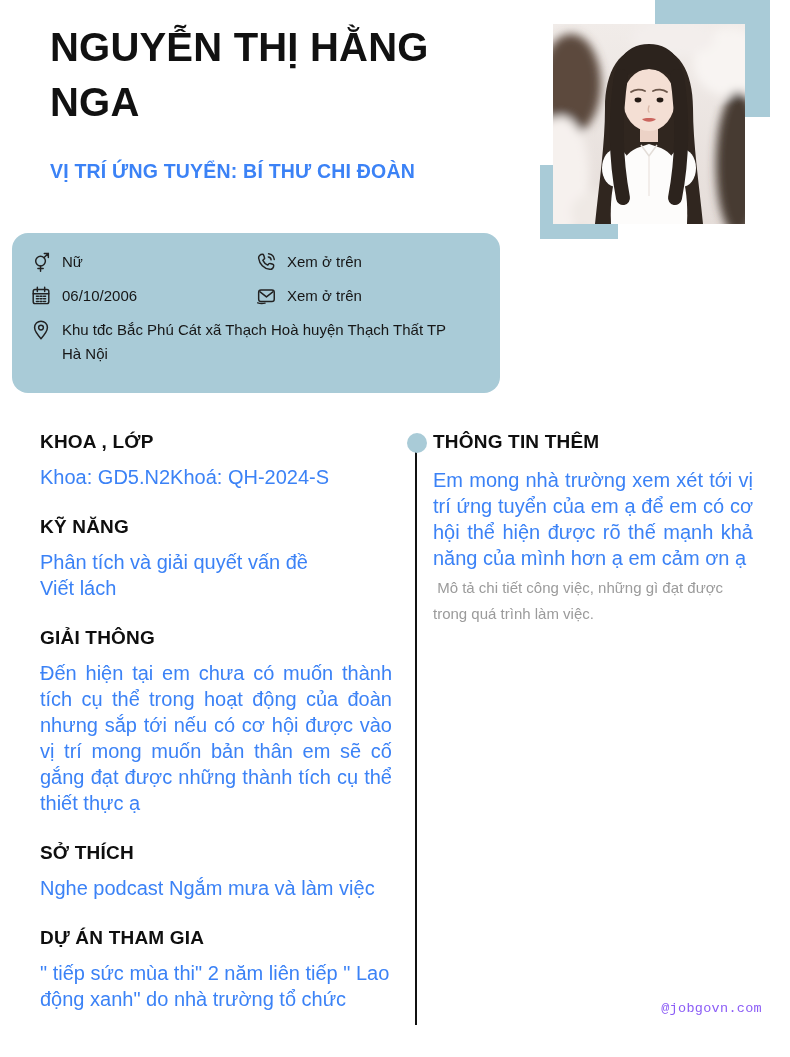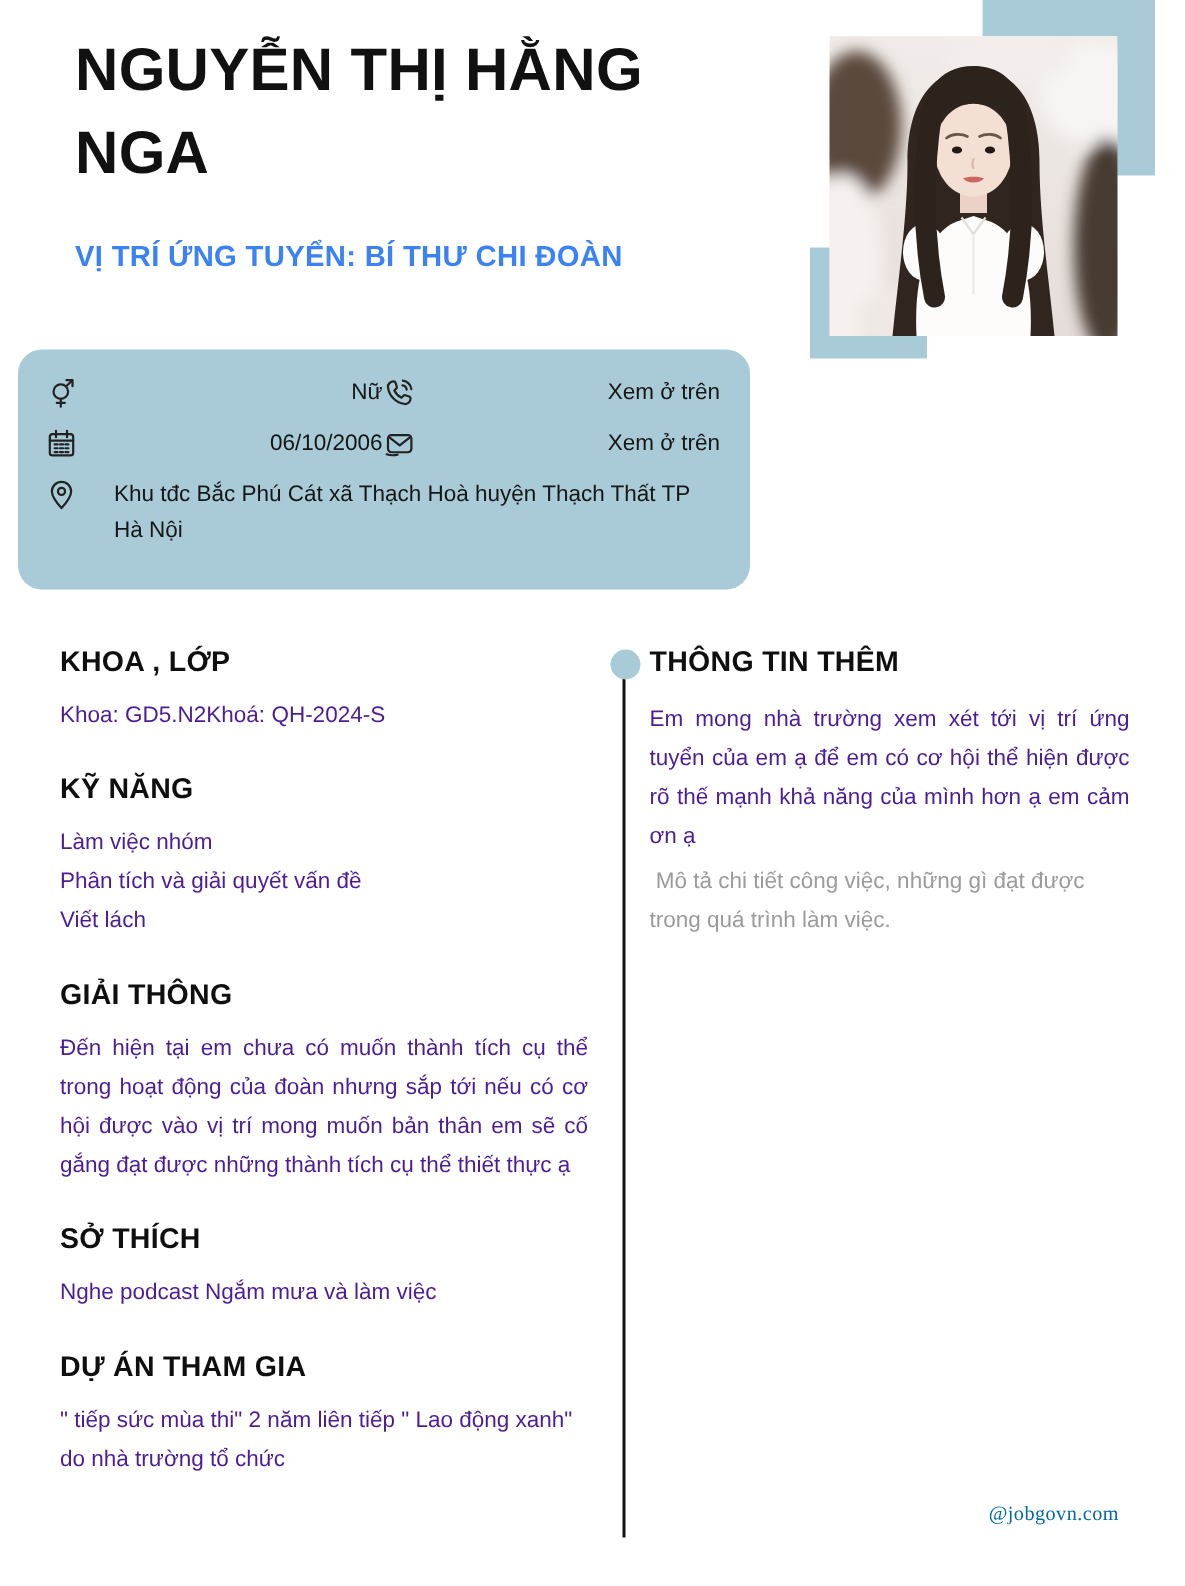--- a/index.html
+++ b/index.html
@@ -27,40 +27,40 @@
   .accent-rect-bottom{position:absolute;left:540px;top:165px;width:78px;height:74px;background:var(--accent);}
   .photo{position:absolute;left:553px;top:24px;width:192px;height:200px;z-index:2;}
   .photo svg{display:block;}
   
   .contact-card{
     position:absolute;left:12px;top:233px;width:488px;height:160px;
     background:var(--accent);border-radius:16px;box-sizing:border-box;
     padding:17px 20px 0 18px;font-size:15px;color:#161616;
   }
   .contact-grid{display:grid;grid-template-columns:225px 1fr;row-gap:10px;}
-  .contact-item{display:flex;align-items:flex-start;gap:10px;line-height:24px;justify-content:space-between;}
+  .contact-item{display:flex;align-items:flex-start;gap:10px;line-height:24px;}
   .contact-item .cicon{flex:0 0 22px;width:22px;height:22px;margin-top:1px;}
   .contact-item.full{grid-column:1 / span 2;}
   .contact-item .cval{max-width:404px;}
   
   .left-col{position:absolute;left:40px;top:430px;width:352px;}
   .sec-block{margin-bottom:25px;}
   .sec-title{font-size:19px;line-height:23px;font-weight:bold;color:#0f0f0f;margin:0 0 11px 0;letter-spacing:.2px;}
-  .body-text{font-size:15px;line-height:26px;color:#4c1d95;margin:0;}
+  .body-text{font-size:20px;line-height:26px;color:#3b82f6;margin:0;}
   .just{text-align:justify;}
   .right-col{position:absolute;left:433px;top:430px;width:320px;}
   .right-col .sec-title{margin-bottom:14px;}
   .section-bullet{position:absolute;left:407px;top:433px;width:20px;height:20px;border-radius:50%;background:var(--accent);z-index:3;}
   .vertical-divider{position:absolute;left:415px;top:452px;width:2px;height:573px;background:var(--line);}
   .placeholder-text{font-size:15px;line-height:26px;color:var(--muted-text);margin:4px 0 0 0;white-space:pre-wrap;}
   
   .watermark{
-    position:absolute;right:44px;top:1001px;
-    font-family:Liberation Serif, serif;
-    font-size:13.5px;color:#0369a1;letter-spacing:.3px;
+    position:absolute;right:28px;top:1001px;
+    font-family:Liberation Mono, monospace;
+    font-size:13.5px;color:#8b5cf6;letter-spacing:.3px;
   }
   .icon-stroke{stroke:#222;stroke-width:1.6;fill:none;stroke-linecap:round;stroke-linejoin:round;}
 </style>
 </head>
 <body>
 
 <div class="page">
 
   <div class="name">NGUYỄN THỊ HẰNG NGA</div>
   <div class="position-line">VỊ TRÍ ỨNG TUYỂN: BÍ THƯ CHI ĐOÀN</div>
@@ -171,21 +171,20 @@
     </div>
   </div>
 
   <div class="left-col">
     <div class="sec-block">
       <h2 class="sec-title">KHOA , LỚP</h2>
       <p class="body-text">Khoa: GD5.N2Khoá: QH-2024-S</p>
     </div>
     <div class="sec-block">
       <h2 class="sec-title">KỸ NĂNG</h2>
-      <p class="body-text">Làm việc nhóm</p>
       <p class="body-text">Phân tích và giải quyết vấn đề</p>
       <p class="body-text">Viết lách</p>
     </div>
     <div class="sec-block">
       <h2 class="sec-title">GIẢI THÔNG</h2>
       <p class="body-text just">Đến hiện tại em chưa có muốn thành tích cụ thể trong hoạt động của đoàn nhưng sắp tới nếu có cơ hội được vào vị trí mong muốn bản thân em sẽ cố gắng đạt được những thành tích cụ thể thiết thực ạ</p>
     </div>
     <div class="sec-block">
       <h2 class="sec-title">SỞ THÍCH</h2>
       <p class="body-text">Nghe podcast Ngắm mưa và làm việc</p>

